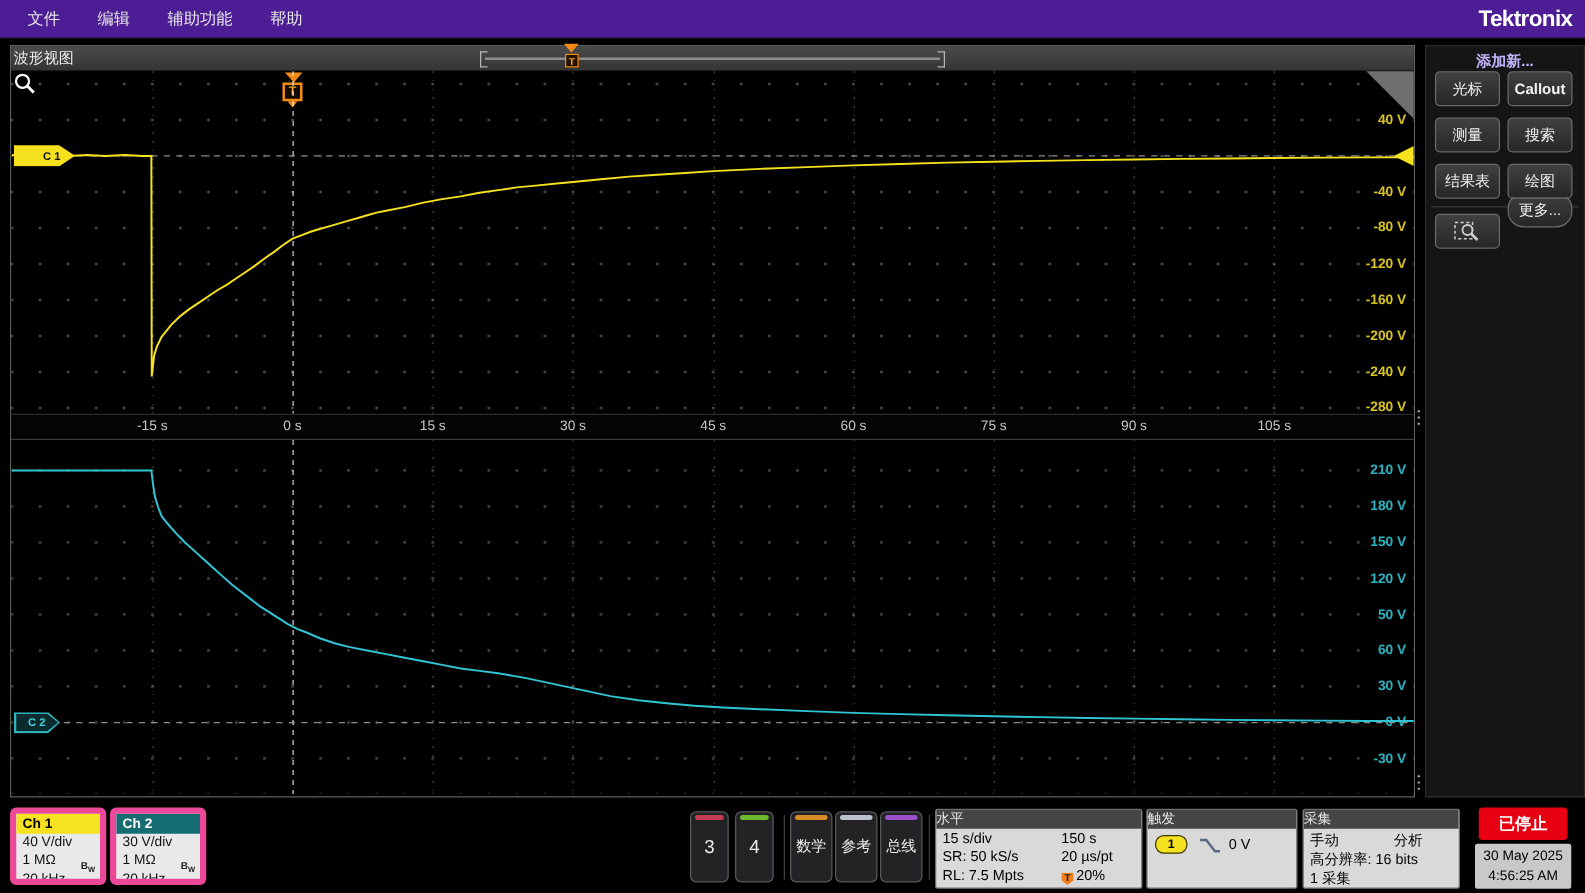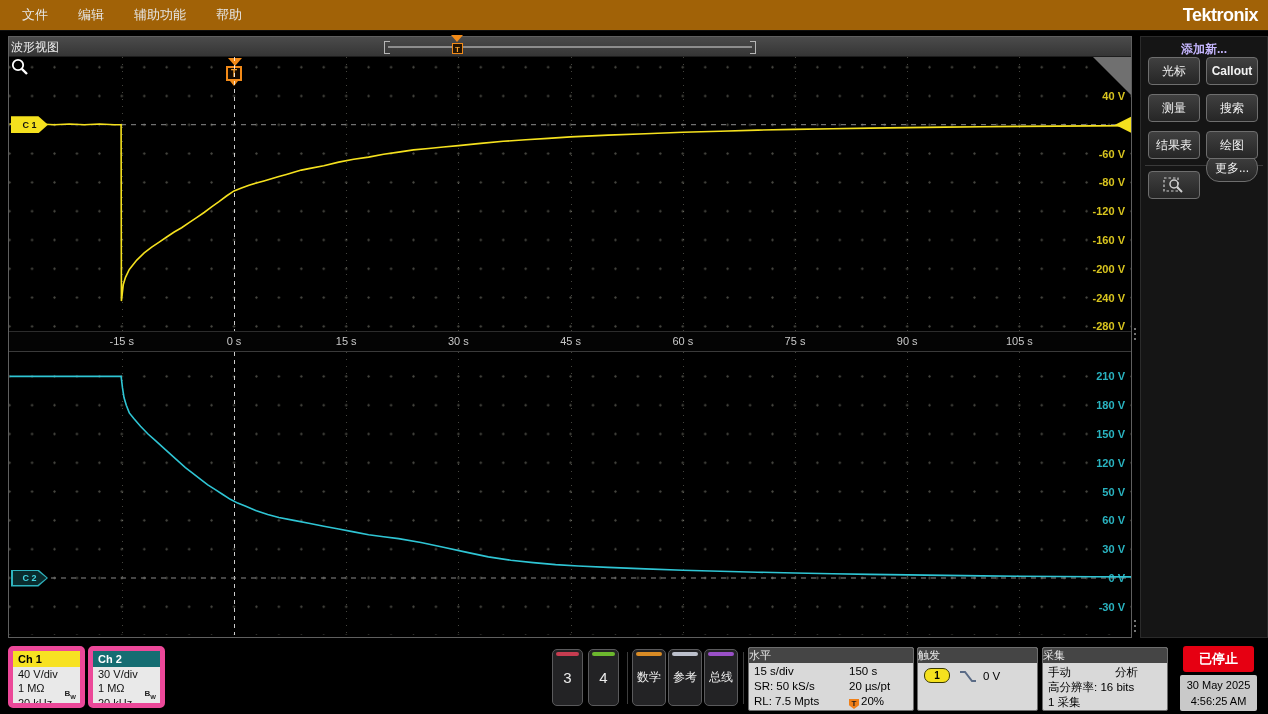--- a/index.html
+++ b/index.html
@@ -1,20 +1,20 @@
 <!DOCTYPE html>
 <html><head>
 <meta charset="utf-8">
 <style>
   html,body{margin:0;padding:0;background:#000;}
   .app{position:relative;width:1268px;height:714px;background:#000;overflow:hidden;
        font-family:"Liberation Sans",sans-serif;-webkit-font-smoothing:antialiased;}
 
   
-  .menubar{position:absolute;left:0;top:0;width:1268px;height:31px;background:#a16207;
+  .menubar{position:absolute;left:0;top:0;width:1268px;height:31px;background:#4c1d95;
            border-bottom:1px solid #101010;display:flex;align-items:center;gap:30px;padding-left:22px;box-sizing:border-box;}
   .menu-item{color:#e6e6e6;font-size:13px;cursor:default;white-space:nowrap;}
   .logo{position:absolute;right:10px;top:5px;color:#fff;font-size:18px;font-weight:bold;letter-spacing:-0.5px;}
 
   
   .wave-window{position:absolute;left:8px;top:36px;width:1124px;height:602px;background:#000;
                border:1px solid #5f5f5f;box-sizing:border-box;}
   .wave-titlebar{position:relative;height:19px;background:linear-gradient(#4b4b4b,#353535);
                  border-bottom:1px solid #1d1d1d;}
   .wave-title{color:#eee;font-size:12px;line-height:19px;padding-left:2px;}
@@ -42,21 +42,21 @@
   .divline{position:absolute;top:0;bottom:0;width:1px;
            background:repeating-linear-gradient(to bottom,rgba(225,225,205,0.30) 0 1.2px,transparent 1.2px 7px);}
   .trigline{position:absolute;top:0;bottom:0;width:1px;
             background:repeating-linear-gradient(to bottom,rgba(255,255,255,0.8) 0 4px,transparent 4px 8px);}
   .vlabel{position:absolute;right:6px;font-size:11px;font-weight:bold;transform:translateY(-50%);white-space:nowrap;}
   .tlabel{position:absolute;top:3px;transform:translateX(-50%);color:#c9c9c9;font-size:11px;white-space:nowrap;}
 
   .chflag{position:absolute;left:2px;width:37px;height:17px;
           clip-path:polygon(0 0,74% 0,100% 50%,74% 100%,0 100%);
           display:flex;align-items:center;justify-content:center;font-size:9px;font-weight:bold;cursor:pointer;}
-  .chflag.c1{background:#f5e11e;color:#111;}
+  .chflag.c1{background:#f5e11e;color:#111;padding-left:12px;}
   .chflag-outer{background:#2fb3be;}
   .chflag-inner{position:absolute;inset:1.5px;clip-path:polygon(0 0,74% 0,100% 50%,74% 100%,0 100%);
                 background:#0a2b2d;color:#43d6e2;display:flex;align-items:center;justify-content:center;}
 
   .trig-tri{position:absolute;left:219px;top:1px;width:0;height:0;
             border-left:7px solid transparent;border-right:7px solid transparent;border-top:8px solid #f28a18;}
   .trig-box{position:absolute;left:217px;top:9px;width:16px;height:15px;border:2px solid #f28a18;
             background:rgba(25,14,0,0.75);color:#f5a030;font-size:10px;font-weight:bold;text-align:center;
             line-height:12px;box-sizing:border-box;}
   .trig-notch{position:absolute;left:221px;top:24px;width:0;height:0;
@@ -146,21 +146,21 @@
     <div class="divline" style="left: 112.8px;"></div>
         <div class="divline" style="left: 337.2px;"></div>
         <div class="divline" style="left: 449.4px;"></div>
         <div class="divline" style="left: 561.6px;"></div>
         <div class="divline" style="left: 673.8px;"></div>
         <div class="divline" style="left: 786px;"></div>
         <div class="divline" style="left: 898.2px;"></div>
         <div class="divline" style="left: 1010.4px;"></div>
         <div class="trigline" style="left: 225px;"></div>
         <div class="vlabel" style="top: 38.9px; color: rgb(216, 196, 30);">40 V</div>
-        <div class="vlabel" style="top: 96.5px; color: rgb(216, 196, 30);">-60 V</div>
+        <div class="vlabel" style="top: 96.5px; color: rgb(216, 196, 30);">-40 V</div>
         <div class="vlabel" style="top: 125.3px; color: rgb(216, 196, 30);">-80 V</div>
         <div class="vlabel" style="top: 154.1px; color: rgb(216, 196, 30);">-120 V</div>
         <div class="vlabel" style="top: 182.9px; color: rgb(216, 196, 30);">-160 V</div>
         <div class="vlabel" style="top: 211.7px; color: rgb(216, 196, 30);">-200 V</div>
         <div class="vlabel" style="top: 240.5px; color: rgb(216, 196, 30);">-240 V</div>
         <div class="vlabel" style="top: 269.3px; color: rgb(216, 196, 30);">-280 V</div>
         <svg width="1122" height="274">
           <line x1="42" x2="1120" y1="67.7" y2="67.7" stroke="#8a8a8a" stroke-dasharray="5 5"></line>
           <polyline points="0.6,67.0 15.6,67.7 30.5,67.0 45.5,67.7 60.4,67.0 75.4,67.7 90.4,67.0 105.3,67.7 112.1,67.7 112.4,244.1 114.3,227.5 116.5,220.3 120.3,212.4 127.8,203.1 135.2,195.9 142.7,190.1 150.2,185.1 157.7,180.0 165.2,175.0 172.6,170.7 180.1,165.6 187.6,160.6 195.1,155.5 202.6,149.8 210.0,144.7 217.5,139.0 225.0,133.9 232.5,131.1 240.0,128.2 247.4,126.0 254.9,123.9 262.4,121.7 269.9,119.5 277.4,117.4 284.8,115.2 292.3,113.1 299.8,111.6 314.8,108.7 329.7,105.1 344.7,102.3 359.6,100.1 374.6,97.2 389.6,95.1 404.5,92.9 419.5,91.5 434.4,90.0 449.4,88.6 471.8,86.4 494.3,84.3 516.7,82.8 539.2,81.4 561.6,79.9 599.0,78.1 636.4,76.7 673.8,75.3 711.2,74.2 748.6,73.1 786.0,72.4 823.4,71.7 860.8,71.1 898.2,70.6 935.6,70.1 973.0,69.8 1010.4,69.4 1047.8,69.1 1085.2,68.9 1122.6,68.7" fill="none" stroke="#f5e11e" stroke-width="1.6"></polyline>
           <polygon points="1106,67.7 1122,59.7 1122,75.7" fill="#f5e11e"></polygon>

